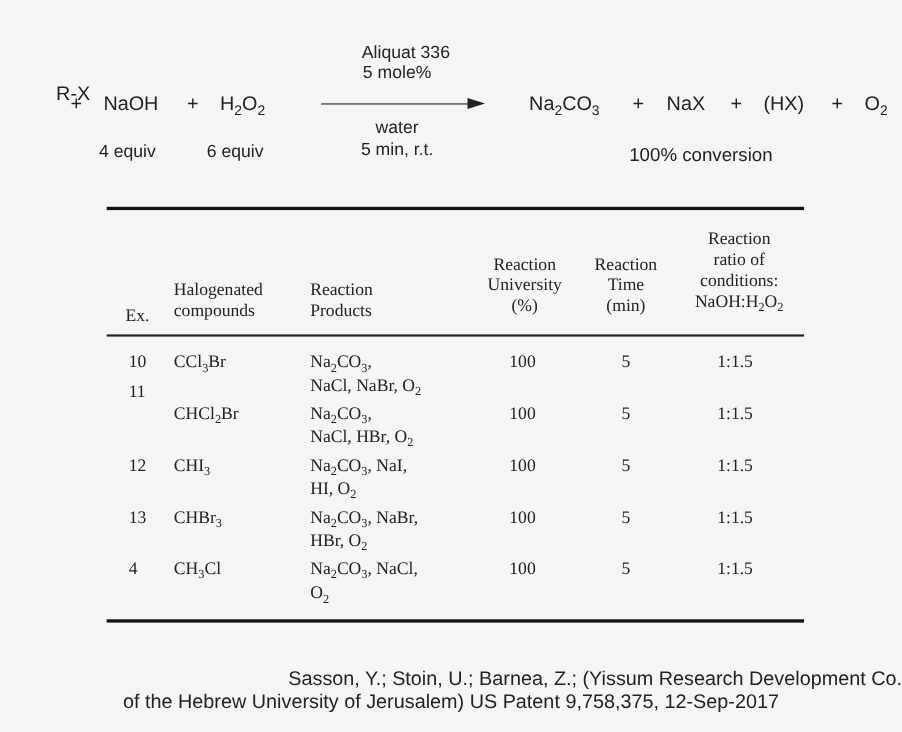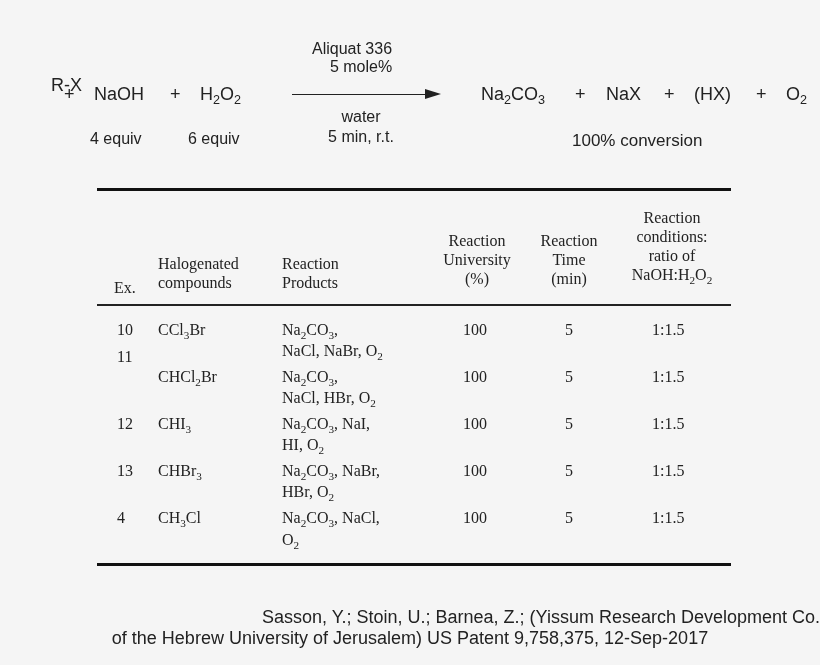--- a/index.html
+++ b/index.html
@@ -24,21 +24,21 @@
 <div>
   <span class="abs sans rxn" style="left:8px;top:75px;margin-left:43px;">R-X</span>
   <span class="abs sans rxn" style="left:64px;top:84px;">+</span>
   <span class="abs sans rxn" style="left:94px;top:84px;">NaOH</span>
   <span class="abs sans rxn" style="left:170px;top:84px;">+</span>
   <span class="abs sans rxn" style="left:200px;top:84px;">H<sub>2</sub>O<sub>2</sub></span>
 
   <span class="abs sans cond" style="left:90px;top:130px;">4 equiv</span>
   <span class="abs sans cond" style="left:188px;top:130px;">6 equiv</span>
 
-  <div class="abs sans cond" style="left:283px;top:40px;width:138px;">Aliquat 336</div>
+  <div class="abs sans cond" style="left:300px;top:40px;width:138px;">Aliquat 336</div>
   <div class="abs sans cond" style="left:292px;top:58px;width:138px;">5 mole%</div>
   <div class="arrow-line"></div>
   <div class="arrow-head"></div>
   <div class="abs sans cond" style="left:292px;top:108px;width:138px;">water</div>
   <div class="abs sans cond" style="left:292px;top:128px;width:138px;">5 min, r.t.</div>
 
   <span class="abs sans rxn" style="left:481px;top:84px;">Na<sub>2</sub>CO<sub>3</sub></span>
   <span class="abs sans rxn" style="left:575px;top:84px;">+</span>
   <span class="abs sans rxn" style="left:606px;top:84px;">NaX</span>
   <span class="abs sans rxn" style="left:664px;top:84px;">+</span>
@@ -66,22 +66,22 @@
     <div>University</div>
     <div>(%)</div>
   </div>
   <div class="abs serif tbl hdr" style="left:530px;top:231px;width:78px;">
     <div>Reaction</div>
     <div>Time</div>
     <div>(min)</div>
   </div>
   <div class="abs serif tbl hdr" style="left:614px;top:208px;width:116px;">
     <div>Reaction</div>
+    <div>ratio of</div>
     <div>conditions:</div>
-    <div>ratio of</div>
     <div>NaOH:H<sub>2</sub>O<sub>2</sub></div>
   </div>
 
   <div class="rule-thin" style="top:304px;"></div>
 
   <div>
     <span class="abs serif tbl" style="left:117px;top:320px;">10</span>
     <span class="abs serif tbl" style="left:158px;top:320px;">CCl<sub>3</sub>Br</span>
     <span class="abs serif tbl" style="left:282px;top:320px;">Na<sub>2</sub>CO<sub>3</sub>,</span>
     <span class="abs serif tbl" style="left:282px;top:341px;">NaCl, NaBr, O<sub>2</sub></span>

